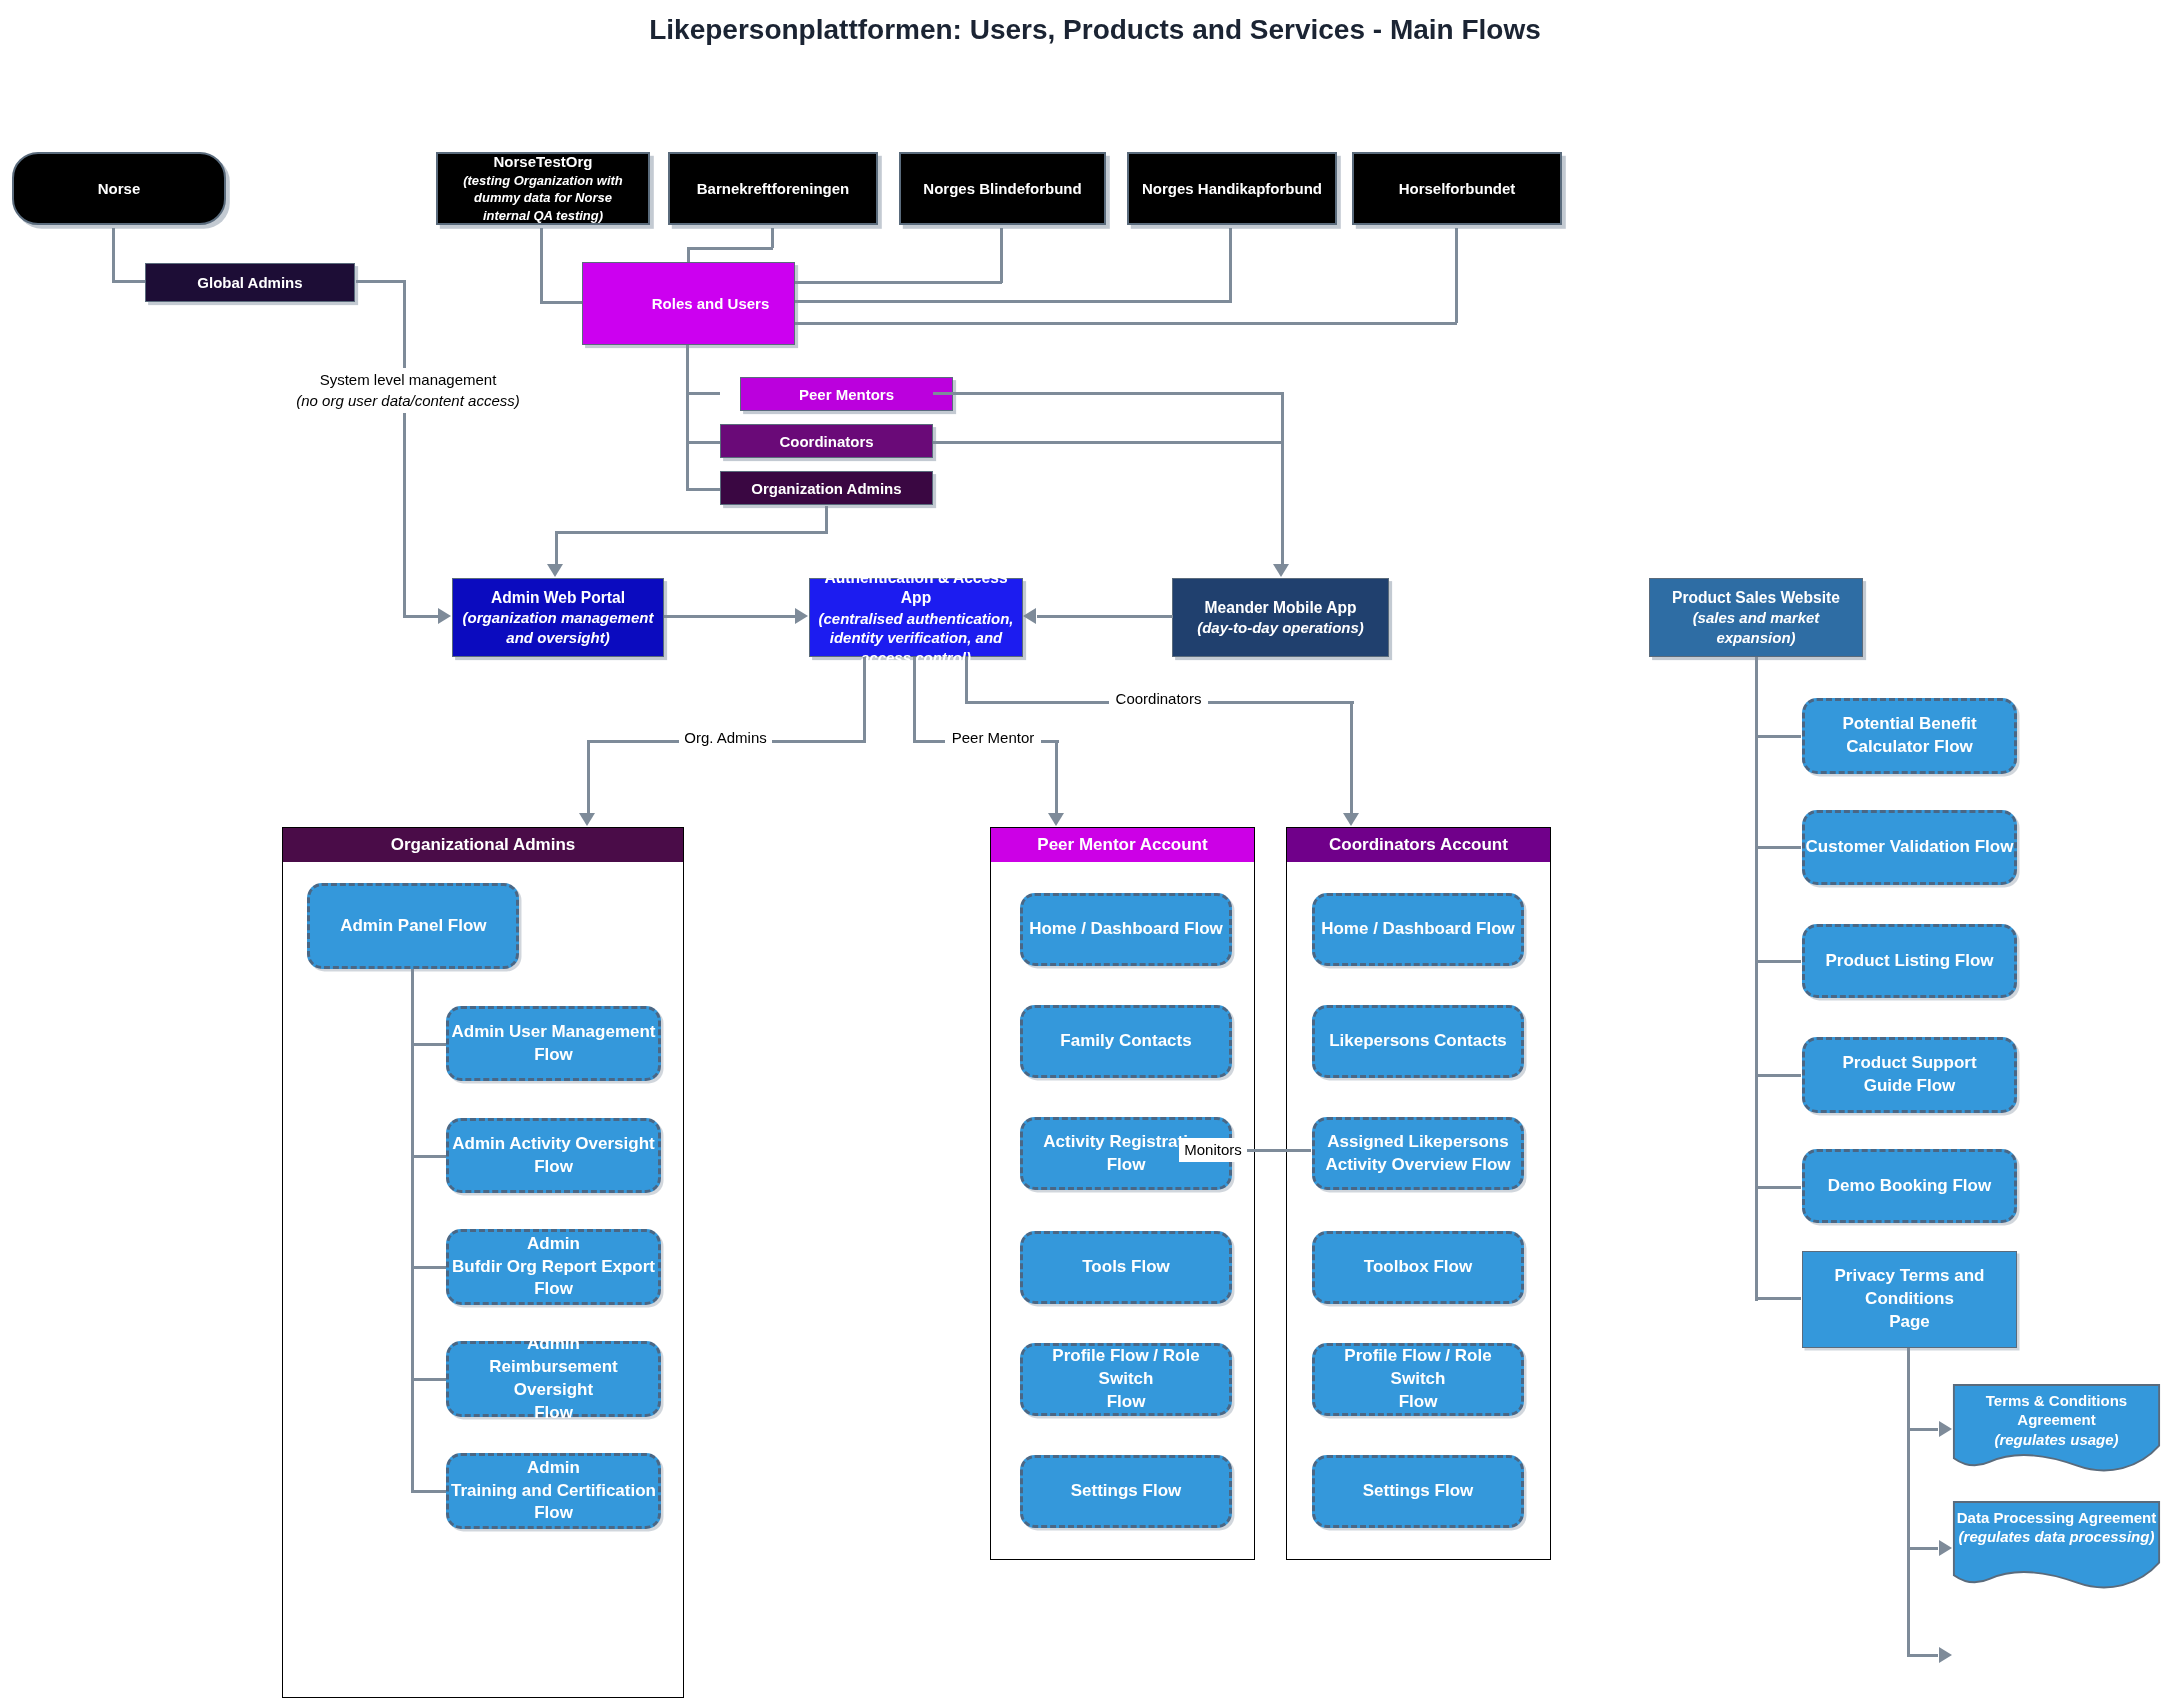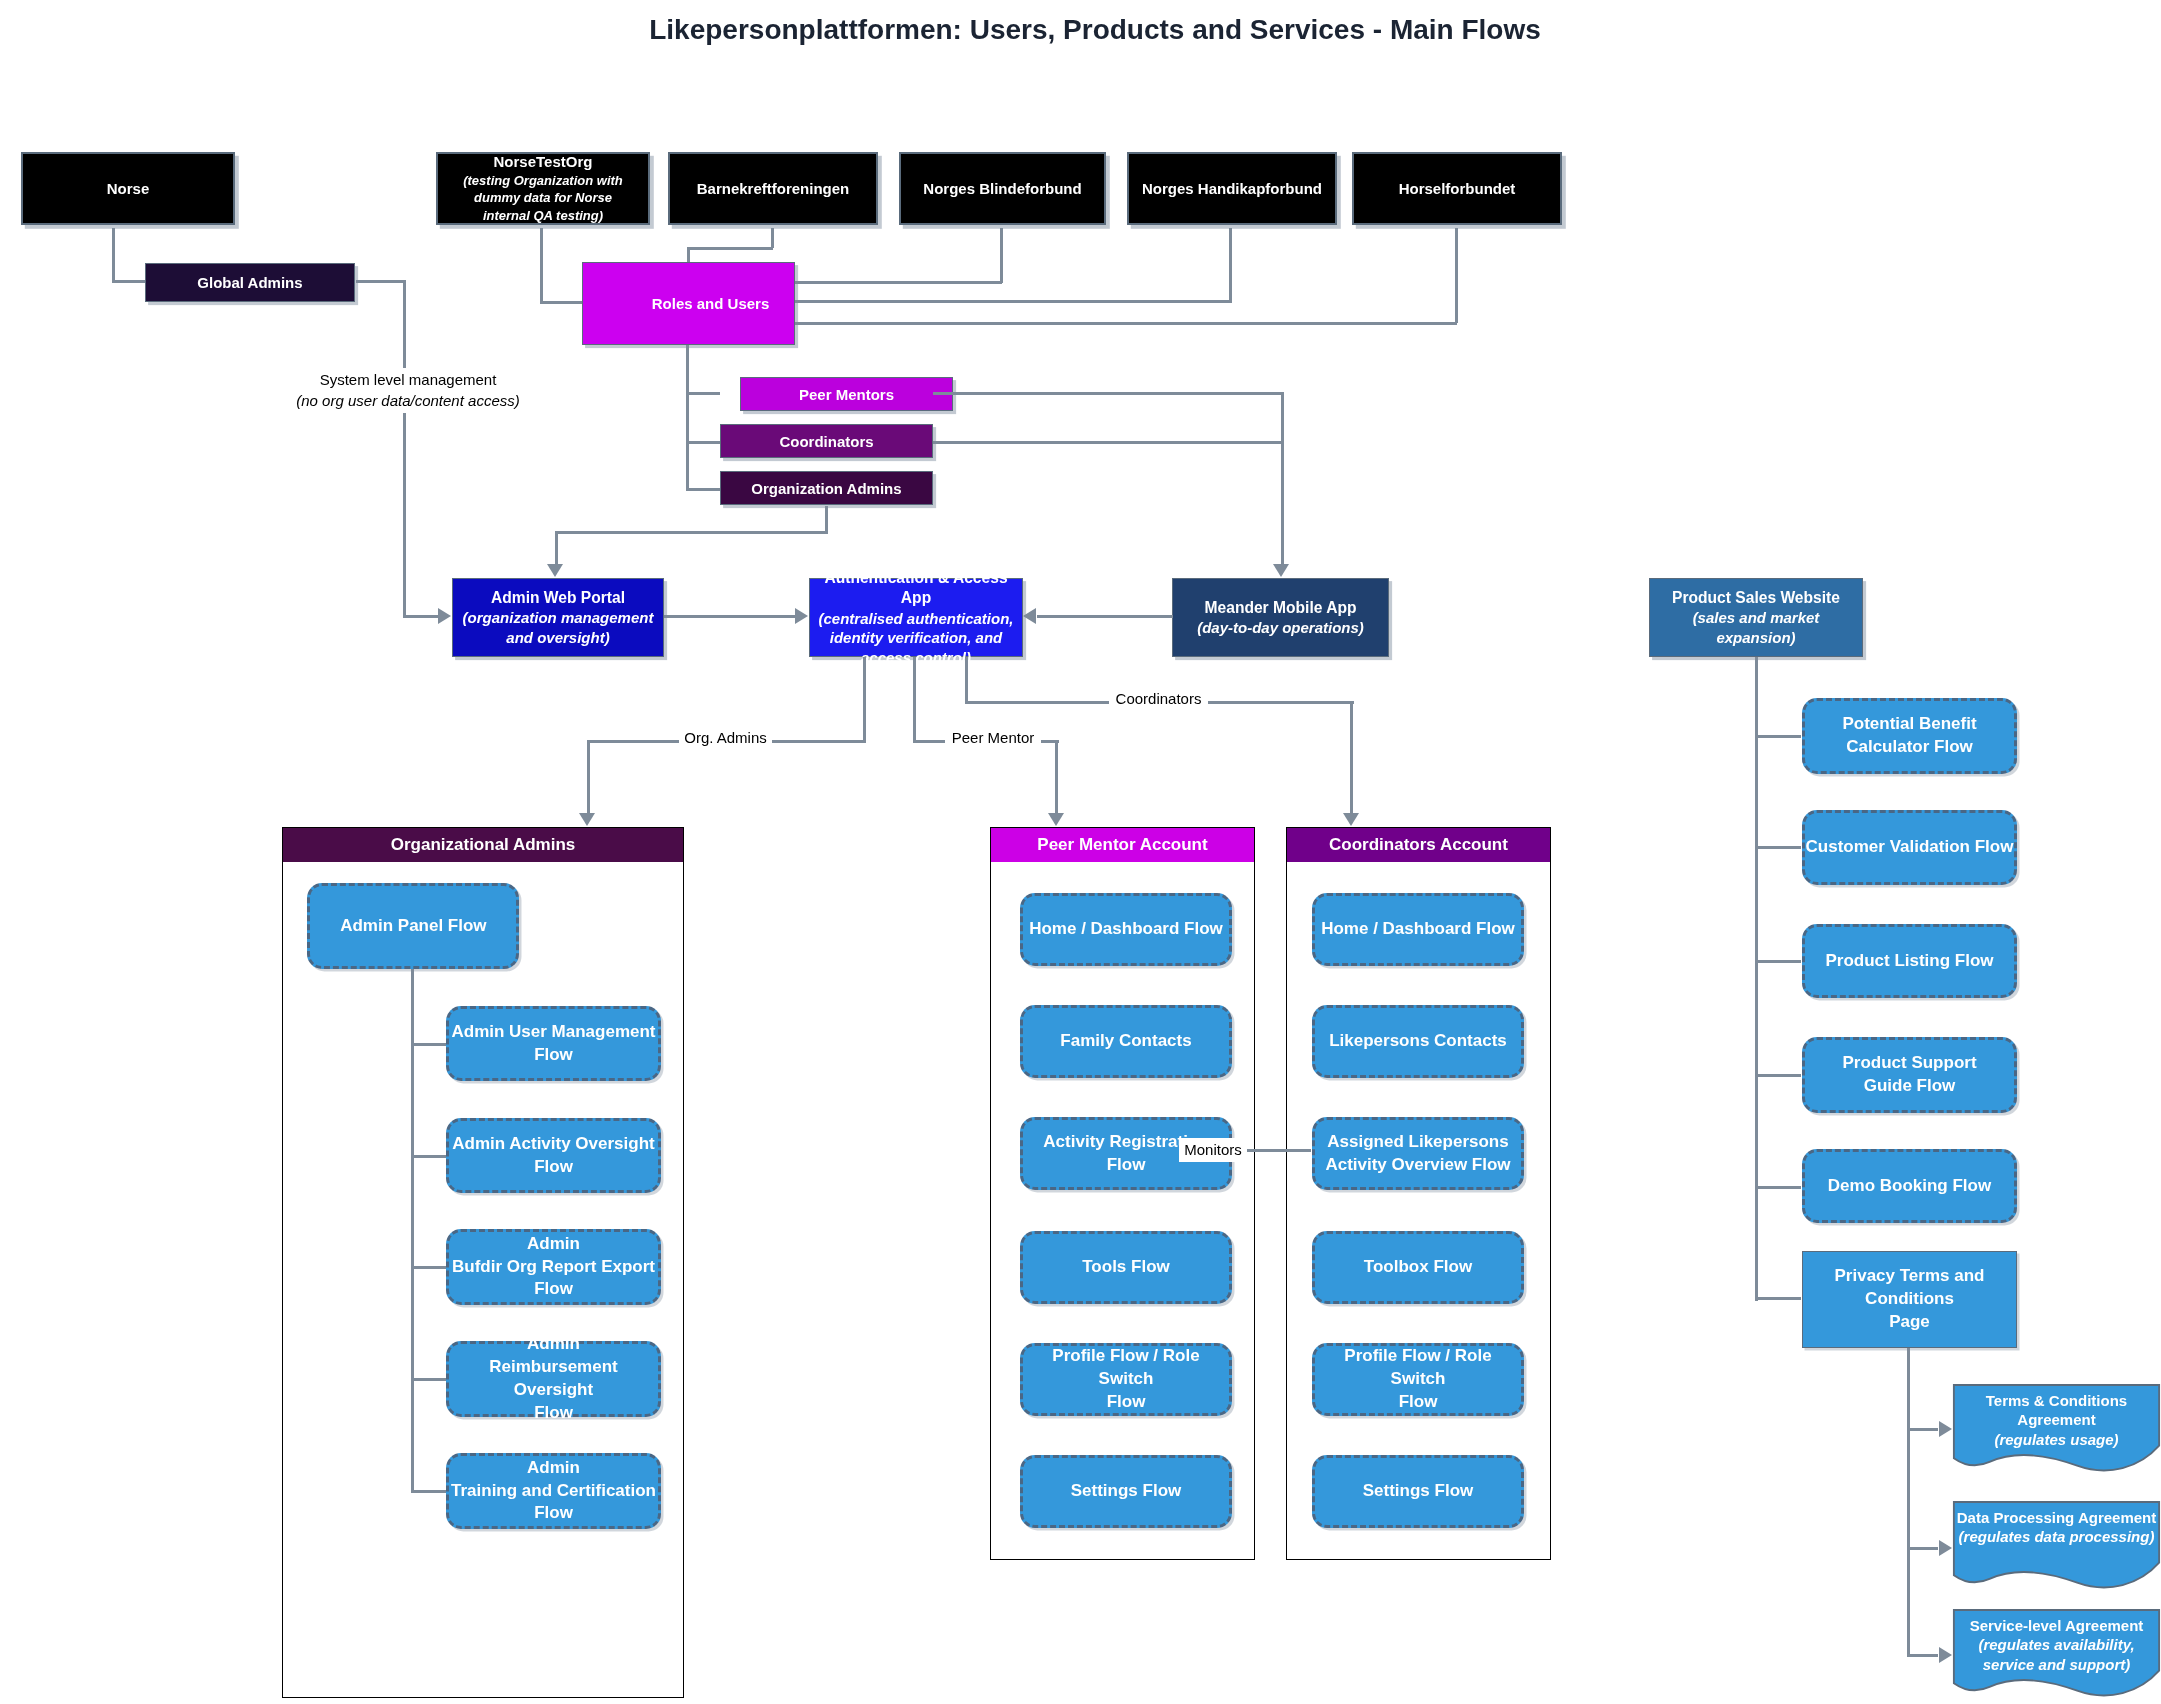--- a/index.html
+++ b/index.html
@@ -74,21 +74,21 @@
           padding:1.3px 2.5px;line-height:1.4;}
   .elabel .it{font-style:italic;}
 </style>
 </head>
 <body>
 
 <div id="canvas">
 
   <div class="title">Likepersonplattformen: Users, Products and Services - Main Flows</div>
 
-  <div class="orgbox" style="left:21px;width:214px;">
+  <div class="orgbox" style="left:12px;width:214px;border-radius:26px;">
     <div>Norse</div>
   </div>
   <div class="orgbox" style="left:436px;width:214px;">
     <div>NorseTestOrg</div>
     <div class="sub pre">(testing Organization with
 dummy data for Norse
 internal QA testing)</div>
   </div>
   <div class="orgbox" style="left:668px;width:210px;">
     <div>Barnekreftforeningen</div>
@@ -278,25 +278,15 @@
   </div>
   <div class="doc" style="left:1952px;top:1500px;">
     <svg width="209" height="94" viewBox="0 0 334 150">
       <path d="M3,3 H331 V100 C300,135 250,150 200,132 C150,114 100,108 60,126 C40,135 20,132 3,120 Z" fill="var(--flow_blue)" stroke="#5a6b7c" stroke-width="3"></path>
     </svg>
     <div class="txt">
       <div class="pre">Data Processing Agreement</div>
       <div class="s pre">(regulates data processing)</div>
     </div>
   </div>
-  <div class="doc" style="left:1952px;top:1608px;">
-    <svg width="209" height="94" viewBox="0 0 334 150">
-      <path d="M3,3 H331 V100 C300,135 250,150 200,132 C150,114 100,108 60,126 C40,135 20,132 3,120 Z" fill="var(--flow_blue)" stroke="#5a6b7c" stroke-width="3"></path>
-    </svg>
-    <div class="txt">
-      <div class="pre">Service-level Agreement</div>
-      <div class="s pre">(regulates availability,
-service and support)</div>
-    </div>
-  </div>
 
 </div>
 
 
 </body></html>

